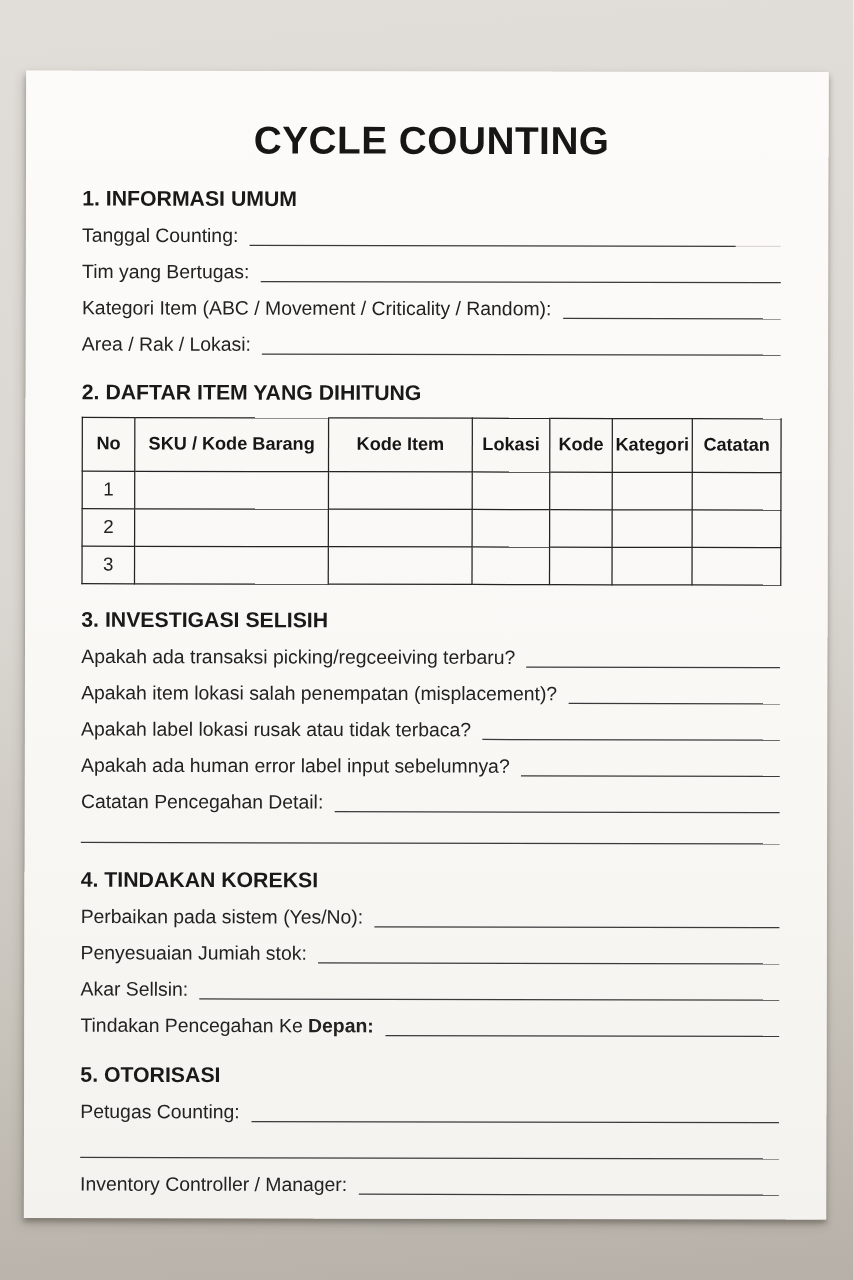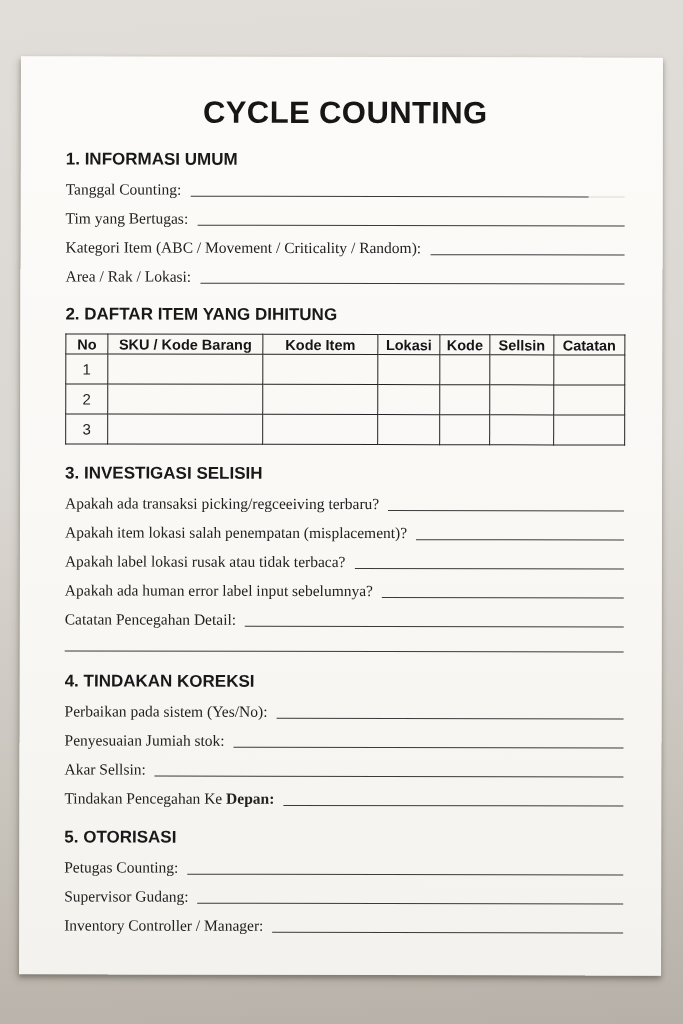--- a/index.html
+++ b/index.html
@@ -46,21 +46,21 @@
 
   .fields { margin-top: 0; }
 
   .field {
     display: flex;
     align-items: flex-end;
     height: 29px;
     font-size: 15.5px;
     line-height: 19px;
   }
-  .field .label { white-space: nowrap; padding-right: 9px; color: #222; font-family: Liberation Serif, serif; }
+  .field .label { white-space: nowrap; padding-right: 9px; color: #222; }
   .field .label .semibold { font-weight: 600; }
   .field .line {
     flex: 1;
     border-bottom: 1.6px solid #3a3a3a;
     margin-bottom: 2px;
     min-width: 40px;
   }
   .field .line-ext {
     width: 36px;
     border-bottom: 1.5px solid #dcd9d4;
@@ -78,21 +78,21 @@
     table-layout: fixed;
     margin-top: 9px;
   }
   .count-table th, .count-table td {
     border: 1.6px solid #232323;
     text-align: center;
     vertical-align: middle;
     overflow: hidden;
   }
   .count-table th {
-    height: 20px;
+    height: 43px;
     font-size: 14.5px;
     font-weight: 700;
     background: #f9f8f5;
     color: #161616;
     padding: 0 2px;
   }
   .count-table td {
     height: 30px;
     font-size: 15px;
     color: #222;
@@ -139,21 +139,21 @@
             <col style="width:64px">
             <col style="width:71px">
         </colgroup>
         <thead>
           <tr>
             <th>No</th>
             <th>SKU / Kode Barang</th>
             <th>Kode Item</th>
             <th>Lokasi</th>
             <th>Kode</th>
-            <th>Sellsin</th>
+            <th>Kategori</th>
             <th>Catatan</th>
           </tr>
         </thead>
         <tbody>
           <tr>
             <td>1</td>
             <td></td>
             <td></td>
             <td></td>
             <td></td>
@@ -226,21 +226,20 @@
         </div>
       </div>
 
       <div class="sec-heading s5">5. OTORISASI</div>
       <div class="fields">
         <div class="field">
           <span class="label">Petugas Counting:</span>
           <span class="line"></span>
         </div>
         <div class="field">
-          <span class="label">Supervisor Gudang:</span>
           <span class="line"></span>
         </div>
         <div class="field">
           <span class="label">Inventory Controller / Manager:</span>
           <span class="line"></span>
         </div>
       </div>
 
     </div>
   </div>

